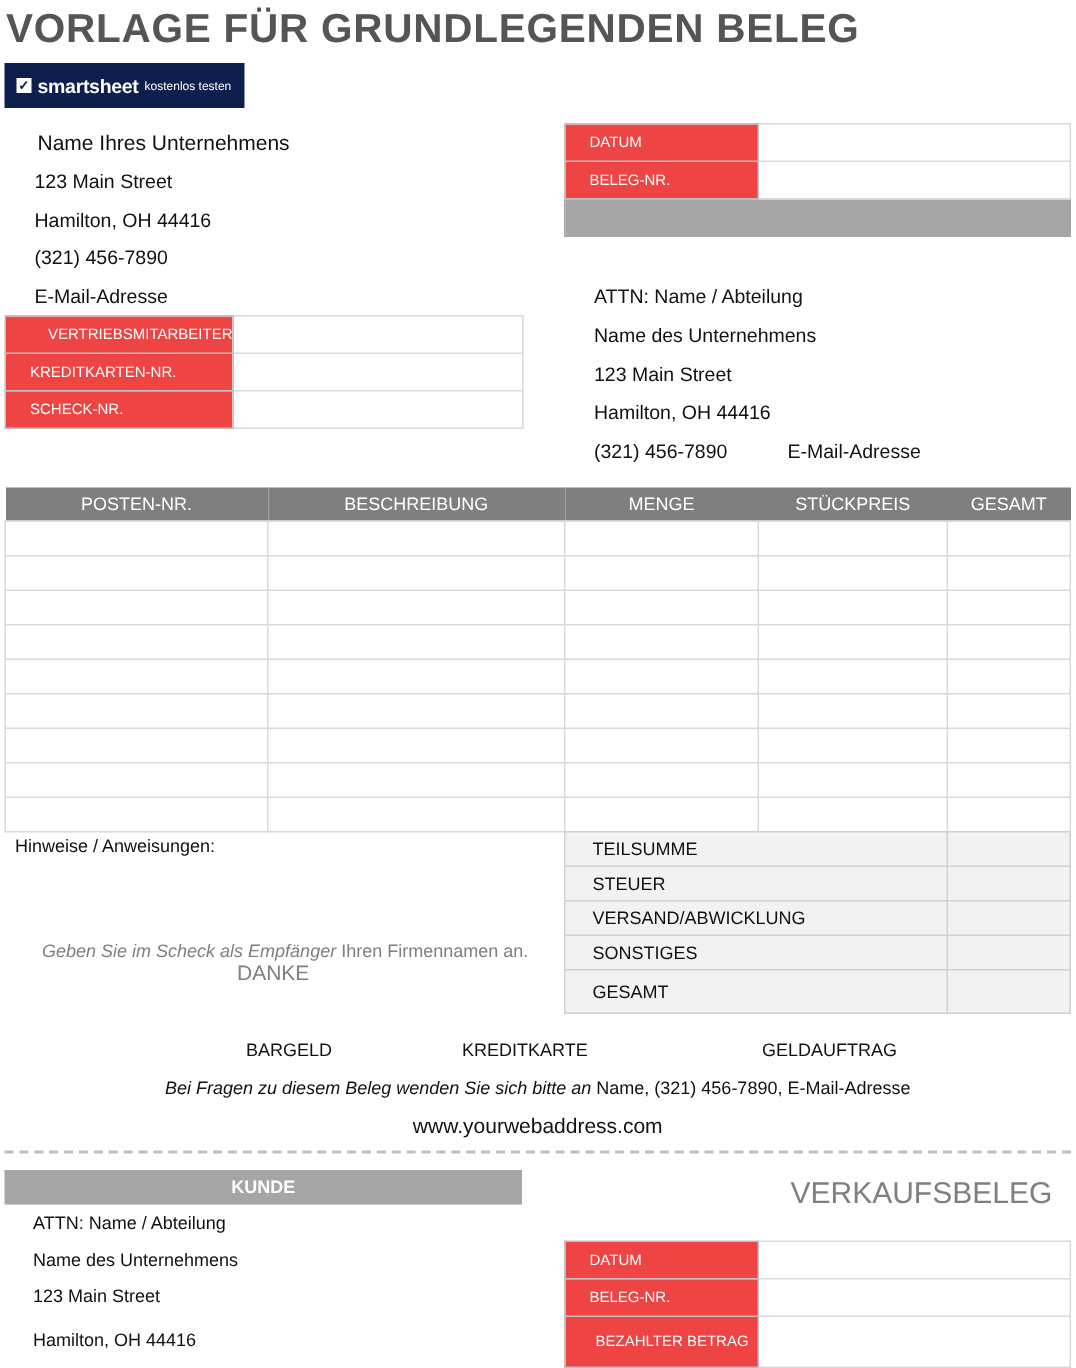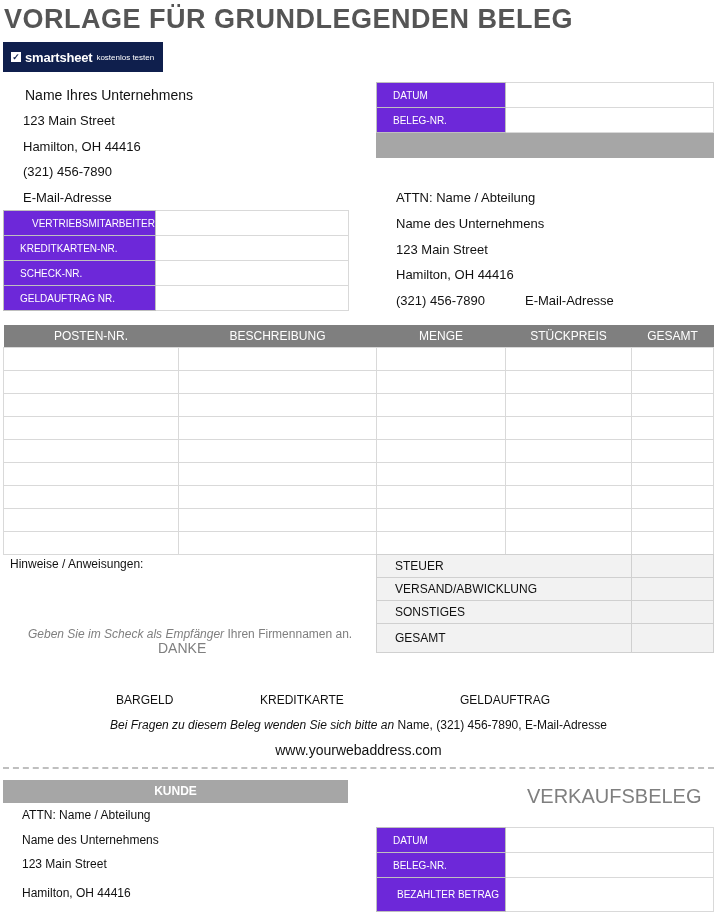--- a/index.html
+++ b/index.html
@@ -9,39 +9,39 @@
   .title { left: 4px; top: 4px; font-size: 27px; font-weight: bold; color: #555555; letter-spacing: 0.5px; white-space: nowrap; }
   .logo { left: 3px; top: 42px; width: 160px; height: 30px; background: #0f1f4d; display: flex; align-items: center; padding-left: 8px; color: #fff; cursor: pointer; }
   .logo .check { width: 10px; height: 10px; background: #fff; color: #0f1f4d; font-size: 9px; line-height: 10px; text-align: center; font-weight: bold; margin-right: 4px; }
   .logo .brand { font-size: 13px; font-weight: bold; letter-spacing: -0.2px; }
   .logo .cta { font-size: 8px; margin-left: 4px; }
   .line { font-size: 13px; white-space: nowrap; }
   .company-name { font-size: 14px; }
 
   table.kv { position: absolute; border-collapse: collapse; }
   table.kv td { border: 1px solid #d9d9d9; height: 25px; font-size: 10px; }
-  table.kv td.lbl { background: #6d28d9; color: #ffffff; padding-left: 16px; border-color: #bfbfbf; }
+  table.kv td.lbl { background: #ef4444; color: #ffffff; padding-left: 16px; border-color: #bfbfbf; }
   table.kv td.val { background: #ffffff; }
 
   .greybar { background: #a6a6a6; }
 
   table.items { position: absolute; left: 3px; top: 325px; width: 711px; border-collapse: collapse; }
   table.items th { background: #7f7f7f; color: #fff; font-weight: normal; font-size: 12px; height: 22px; border: none; }
   table.items td { border: 1px solid #d9d9d9; height: 23px; }
 
   table.totals { position: absolute; left: 376px; top: 554px; width: 338px; border-collapse: collapse; }
   table.totals td { background: #f2f2f2; border: 1px solid #d0d0d0; font-size: 12px; height: 23px; }
   table.totals td.lbl { padding-left: 18px; width: 255px; }
 
   .notes-label { left: 10px; top: 557px; font-size: 12px; }
   .check-note { left: 28px; top: 627px; font-size: 12px; color: #7f7f7f; white-space: nowrap; }
   .check-note i { font-style: italic; }
   .thanks { left: 158px; top: 640px; font-size: 14px; color: #7f7f7f; }
 
-  .pay { top: 693px; font-size: 12px; }
+  .pay { top: 693px; font-size: 12px; margin-left: 48px; }
   .contact { left: 0; width: 717px; top: 718px; text-align: center; font-size: 12px; }
   .contact i { font-style: italic; }
   .web { left: 0; width: 717px; top: 742px; text-align: center; font-size: 14px; }
   .dash { left: 3px; top: 767px; width: 711px; border-top: 2px dashed #bfbfbf; }
 
   .kunde { left: 3px; top: 780px; width: 345px; height: 23px; background: #a6a6a6; color: #fff; font-size: 12px; font-weight: bold; text-align: center; line-height: 23px; }
   .receipt-title { left: 527px; top: 785px; font-size: 20px; color: #7f7f7f; white-space: nowrap; }
 </style>
 </head>
 <body>
@@ -81,24 +81,20 @@
       <tr>
     <td class="lbl" style="width:145px;padding-left:28px;">VERTRIEBSMITARBEITER</td>
     <td class="val"></td>
   </tr>
   <tr>
     <td class="lbl">KREDITKARTEN-NR.</td>
     <td class="val"></td>
   </tr>
   <tr>
     <td class="lbl">SCHECK-NR.</td>
-    <td class="val"></td>
-  </tr>
-  <tr>
-    <td class="lbl">GELDAUFTRAG NR.</td>
     <td class="val"></td>
   </tr>
 </tbody>
   </table>
 
 <div class="abs line" style="left:396px;top:190px;">ATTN: Name / Abteilung</div>
 <div class="abs line" style="left:396px;top:216px;">Name des Unternehmens</div>
 <div class="abs line" style="left:396px;top:242px;">123 Main Street</div>
 <div class="abs line" style="left:396px;top:267px;">Hamilton, OH 44416</div>
 <div class="abs line" style="left:396px;top:293px;">(321) 456-7890</div>
@@ -177,20 +173,24 @@
         <td></td>
         <td></td>
         <td></td>
       </tr>
     </tbody>
 </table>
 
 <div class="abs notes-label">Hinweise / Anweisungen:</div>
 <table class="totals">
   <tbody>
+      <tr>
+    <td class="lbl">TEILSUMME</td>
+    <td></td>
+  </tr>
   <tr>
     <td class="lbl">STEUER</td>
     <td></td>
   </tr>
   <tr>
     <td class="lbl">VERSAND/ABWICKLUNG</td>
     <td></td>
   </tr>
   <tr>
     <td class="lbl">SONSTIGES</td>

